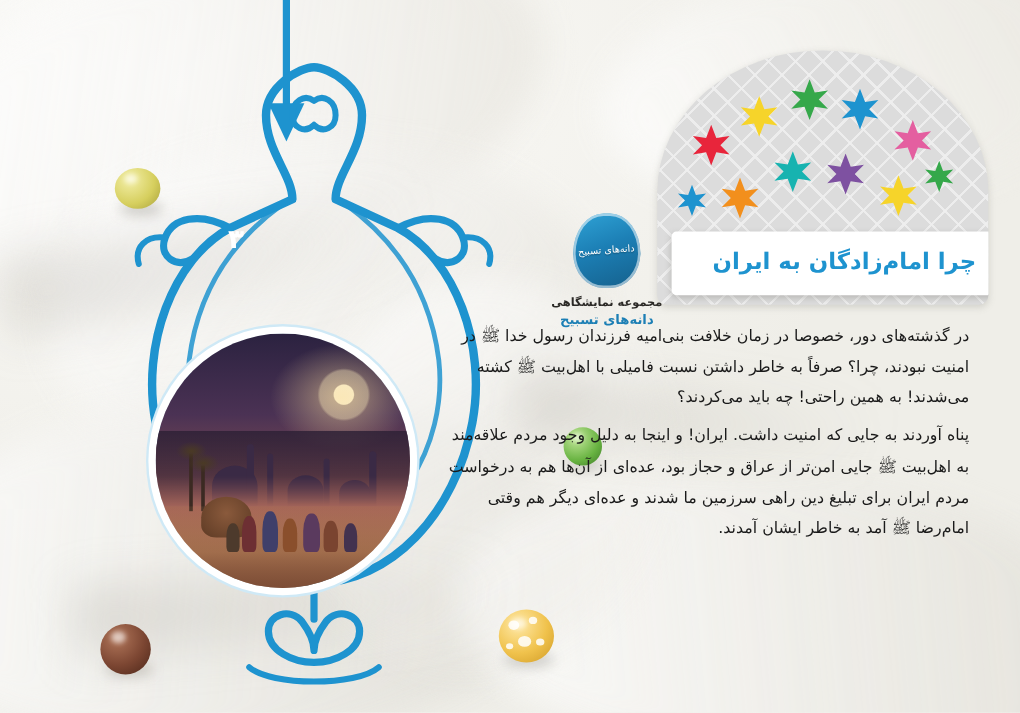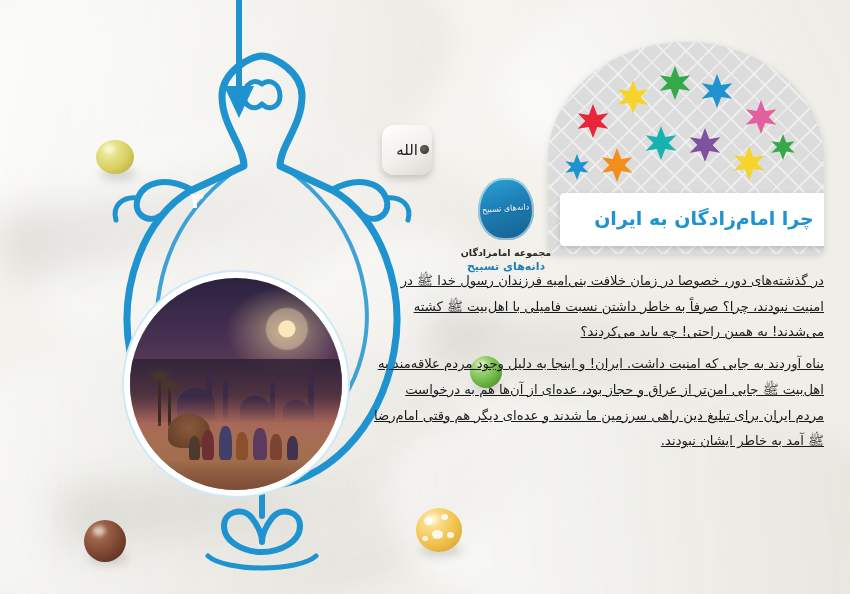--- a/index.html
+++ b/index.html
@@ -242,21 +242,21 @@
     position: absolute;
     right: 26px;
     top: 268px;
     width: 450px;
     text-align: right;
     color: #1a1a1a;
     font-size: 13.2px;
     line-height: 1.95;
     direction: rtl;
   }
-  #body-text p { margin: 0 0 6px 0; text-decoration: underline; }
+  #body-text p { margin: 0 16px 6px 0; }
 </style>
 </head>
 <body>
 
 <div id="stage">
 
   <div class="fold f1"></div>
   <div class="fold f2"></div>
   <div class="fold f3"></div>
   <div class="fold f4"></div>
@@ -277,24 +277,20 @@
 
   <div class="bead-shadow" style="left:420px;top:544px;width:42px;height:12px;"></div>
   <div class="bead bead-spotted">
     <span class="spot" style="left:8px;top:9px;width:9px;height:8px;"></span>
     <span class="spot" style="left:25px;top:6px;width:7px;height:6px;"></span>
     <span class="spot" style="left:16px;top:22px;width:11px;height:9px;"></span>
     <span class="spot" style="left:31px;top:24px;width:7px;height:6px;"></span>
     <span class="spot" style="left:6px;top:28px;width:6px;height:5px;"></span>
   </div>
 
-  <div class="bead-dice">
-    <span class="glyph">الله</span>
-    <span class="hole"></span>
-  </div>
 
   <svg id="arrow" viewBox="0 0 34 120">
     <rect x="14" y="0" width="6" height="92" fill="#1e93cf"></rect>
     <polygon points="17,118 2,86 32,86" fill="#1e93cf"></polygon>
   </svg>
 
   <div id="medallion">
     <svg width="320" height="594" viewBox="0 0 320 594">
       <g fill="none" stroke="#1e93cf" stroke-width="7" stroke-linecap="round" stroke-linejoin="round">
 
@@ -350,21 +346,21 @@
       <div class="fig" style="left:66%;width:12px;height:26px;background:#7a4430;"></div>
       <div class="fig" style="left:74%;width:11px;height:24px;background:#43324f;"></div>
       <div class="fig" style="left:28%;width:11px;height:24px;background:#4d3a2c;"></div>
     </div>
   </div>
 
   <div class="logo-block">
     <div class="seal">
       <div class="seal-text">دانه‌های تسبیح</div>
     </div>
-    <div class="logo-title">مجموعه امامزادگان</div>
+    <div class="logo-title">مجموعه نمایشگاهی</div>
     <div class="logo-sub">دانه‌های تسبیح</div>
   </div>
 
   <div id="header-card">
     <div class="arch">
       <div class="mosaic-grid"></div>
 
       <div class="star" style="left:28px;top:62px;">
         <svg viewBox="0 0 40 40">
             <polygon points="20,0 25,13 38,11 29,20 38,29 25,27 20,40 15,27 2,29 11,20 2,11 15,13" fill="#e8253b"></polygon>
@@ -422,16 +418,16 @@
       </div>
 
       <div class="title-plaque">
         <div class="line">چرا امام‌زادگان به ایران</div>
       </div>
     </div>
   </div>
 
   <div id="body-text">
     <p>در گذشته‌های دور، خصوصا در زمان خلافت بنی‌امیه فرزندان رسول خدا ﷺ در امنیت نبودند، چرا؟ صرفاً به خاطر داشتن نسبت فامیلی با اهل‌بیت ﷺ کشته می‌شدند! به همین راحتی! چه باید می‌کردند؟</p>
-    <p>پناه آوردند به جایی که امنیت داشت. ایران! و اینجا به دلیل وجود مردم علاقه‌مند به اهل‌بیت ﷺ جایی امن‌تر از عراق و حجاز بود، عده‌ای از آن‌ها هم به درخواست مردم ایران برای تبلیغ دین راهی سرزمین ما شدند و عده‌ای دیگر هم وقتی امام‌رضا ﷺ آمد به خاطر ایشان نبودند.</p>
+    <p>پناه آوردند به جایی که امنیت داشت. ایران! و اینجا به دلیل وجود مردم علاقه‌مند به اهل‌بیت ﷺ جایی امن‌تر از عراق و حجاز بود، عده‌ای از آن‌ها هم به درخواست مردم ایران برای تبلیغ دین راهی سرزمین ما شدند و عده‌ای دیگر هم وقتی امام‌رضا ﷺ آمد به خاطر ایشان آمدند.</p>
   </div>
 
 </div>
 
 </body></html>

